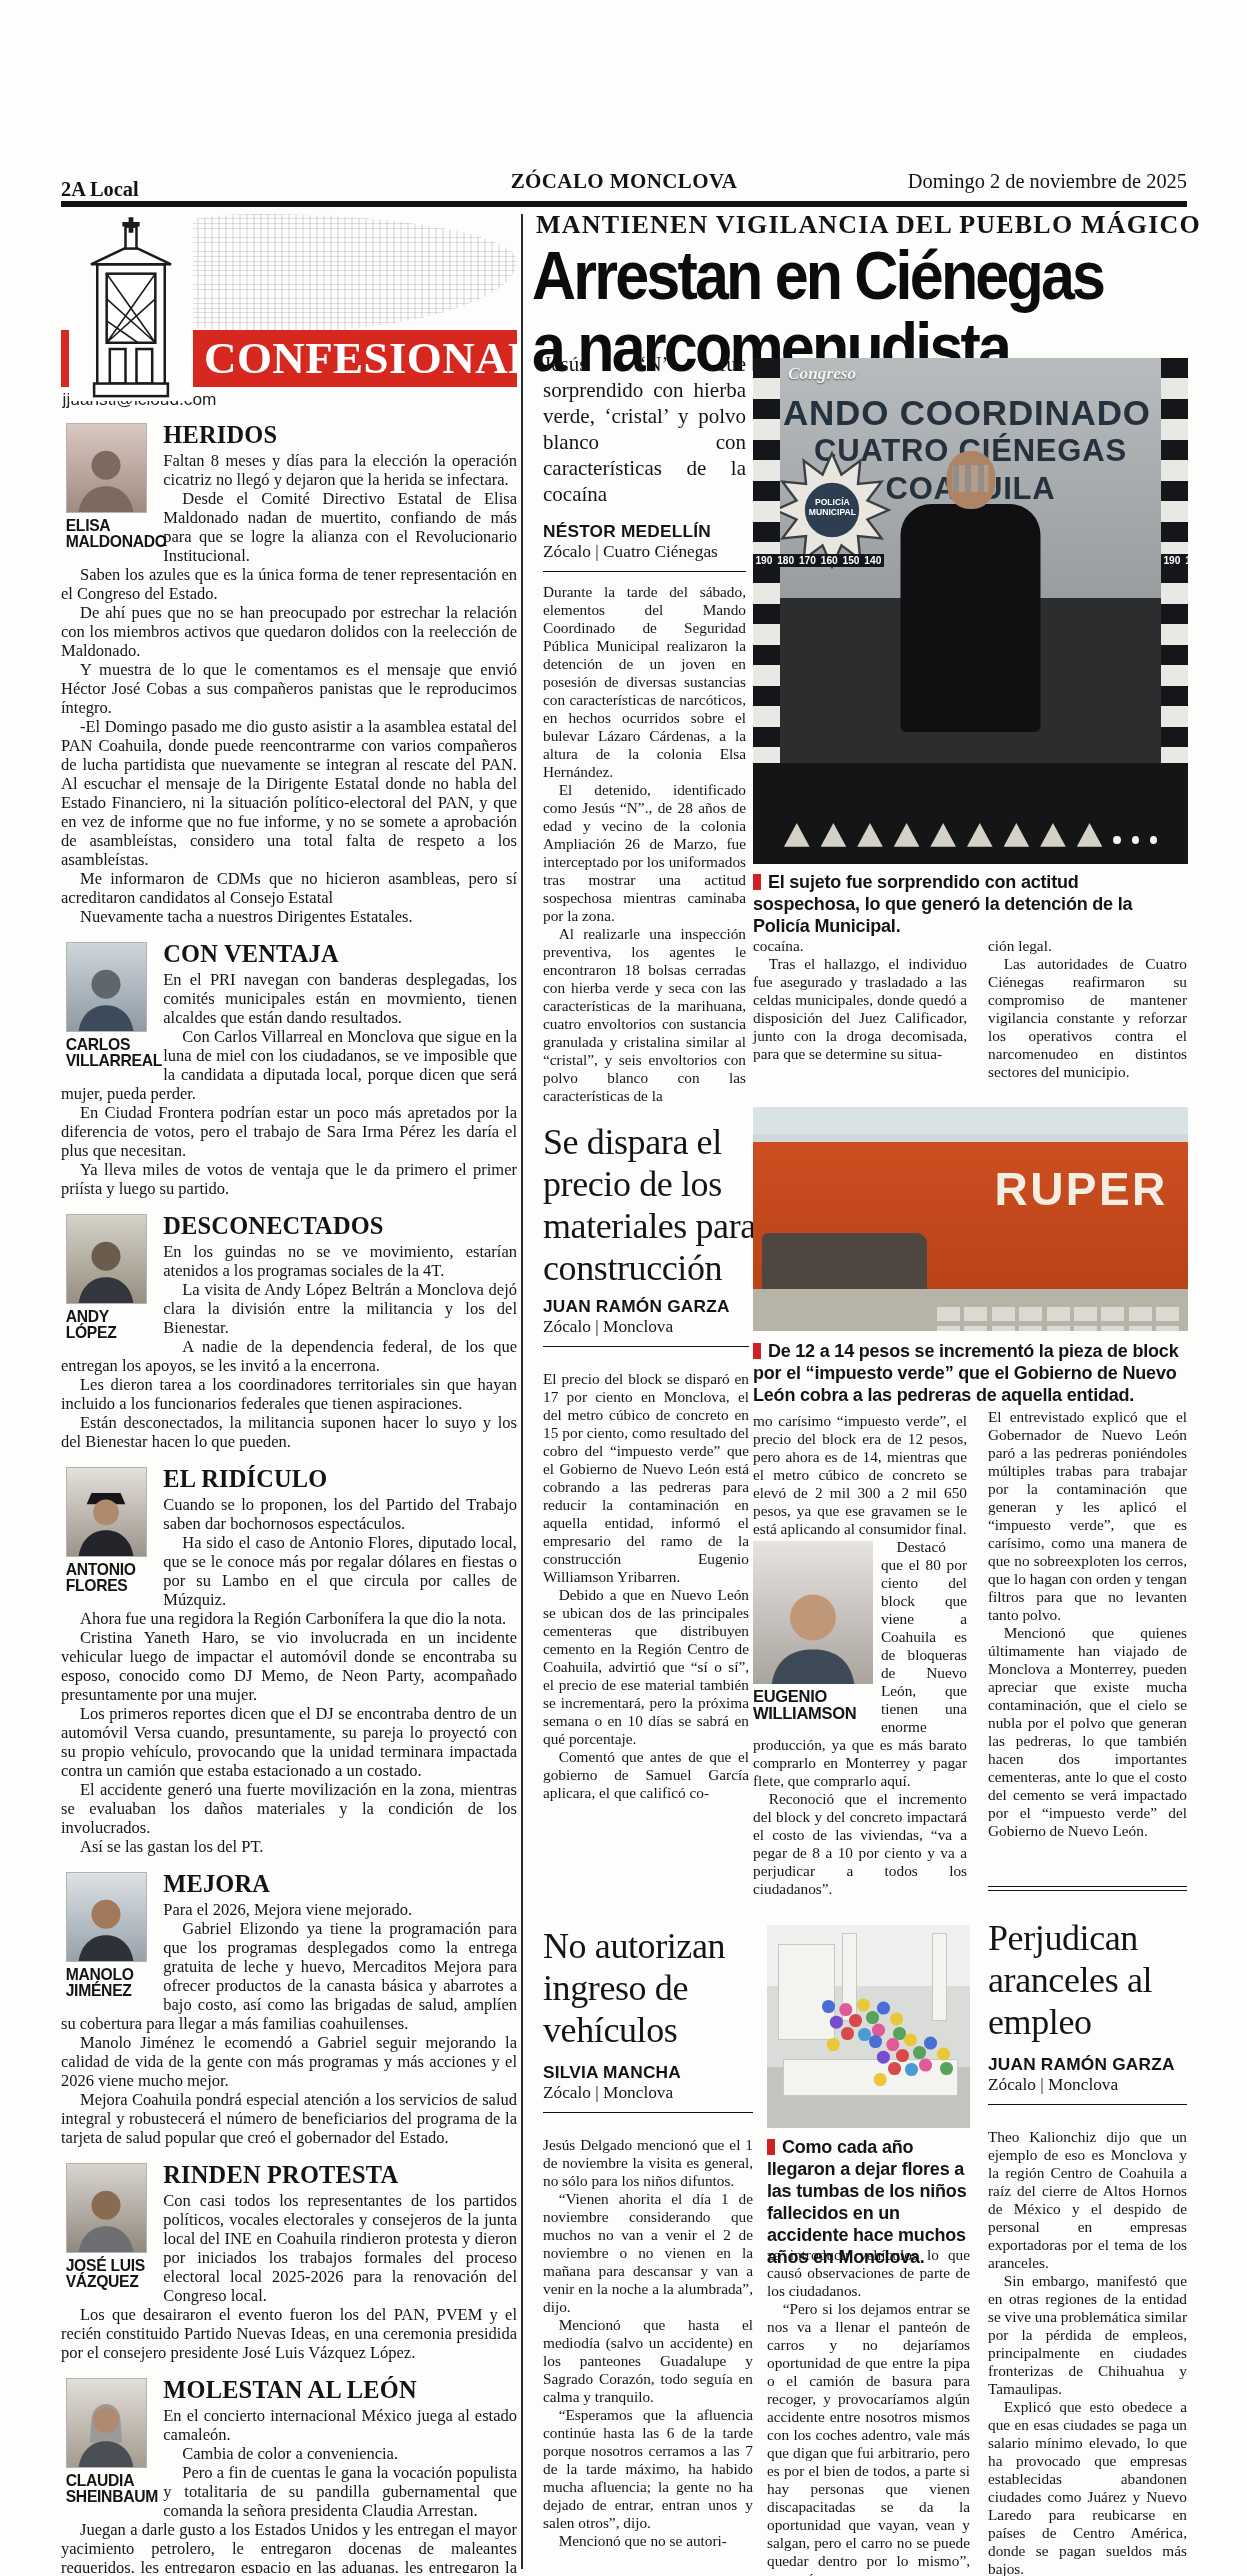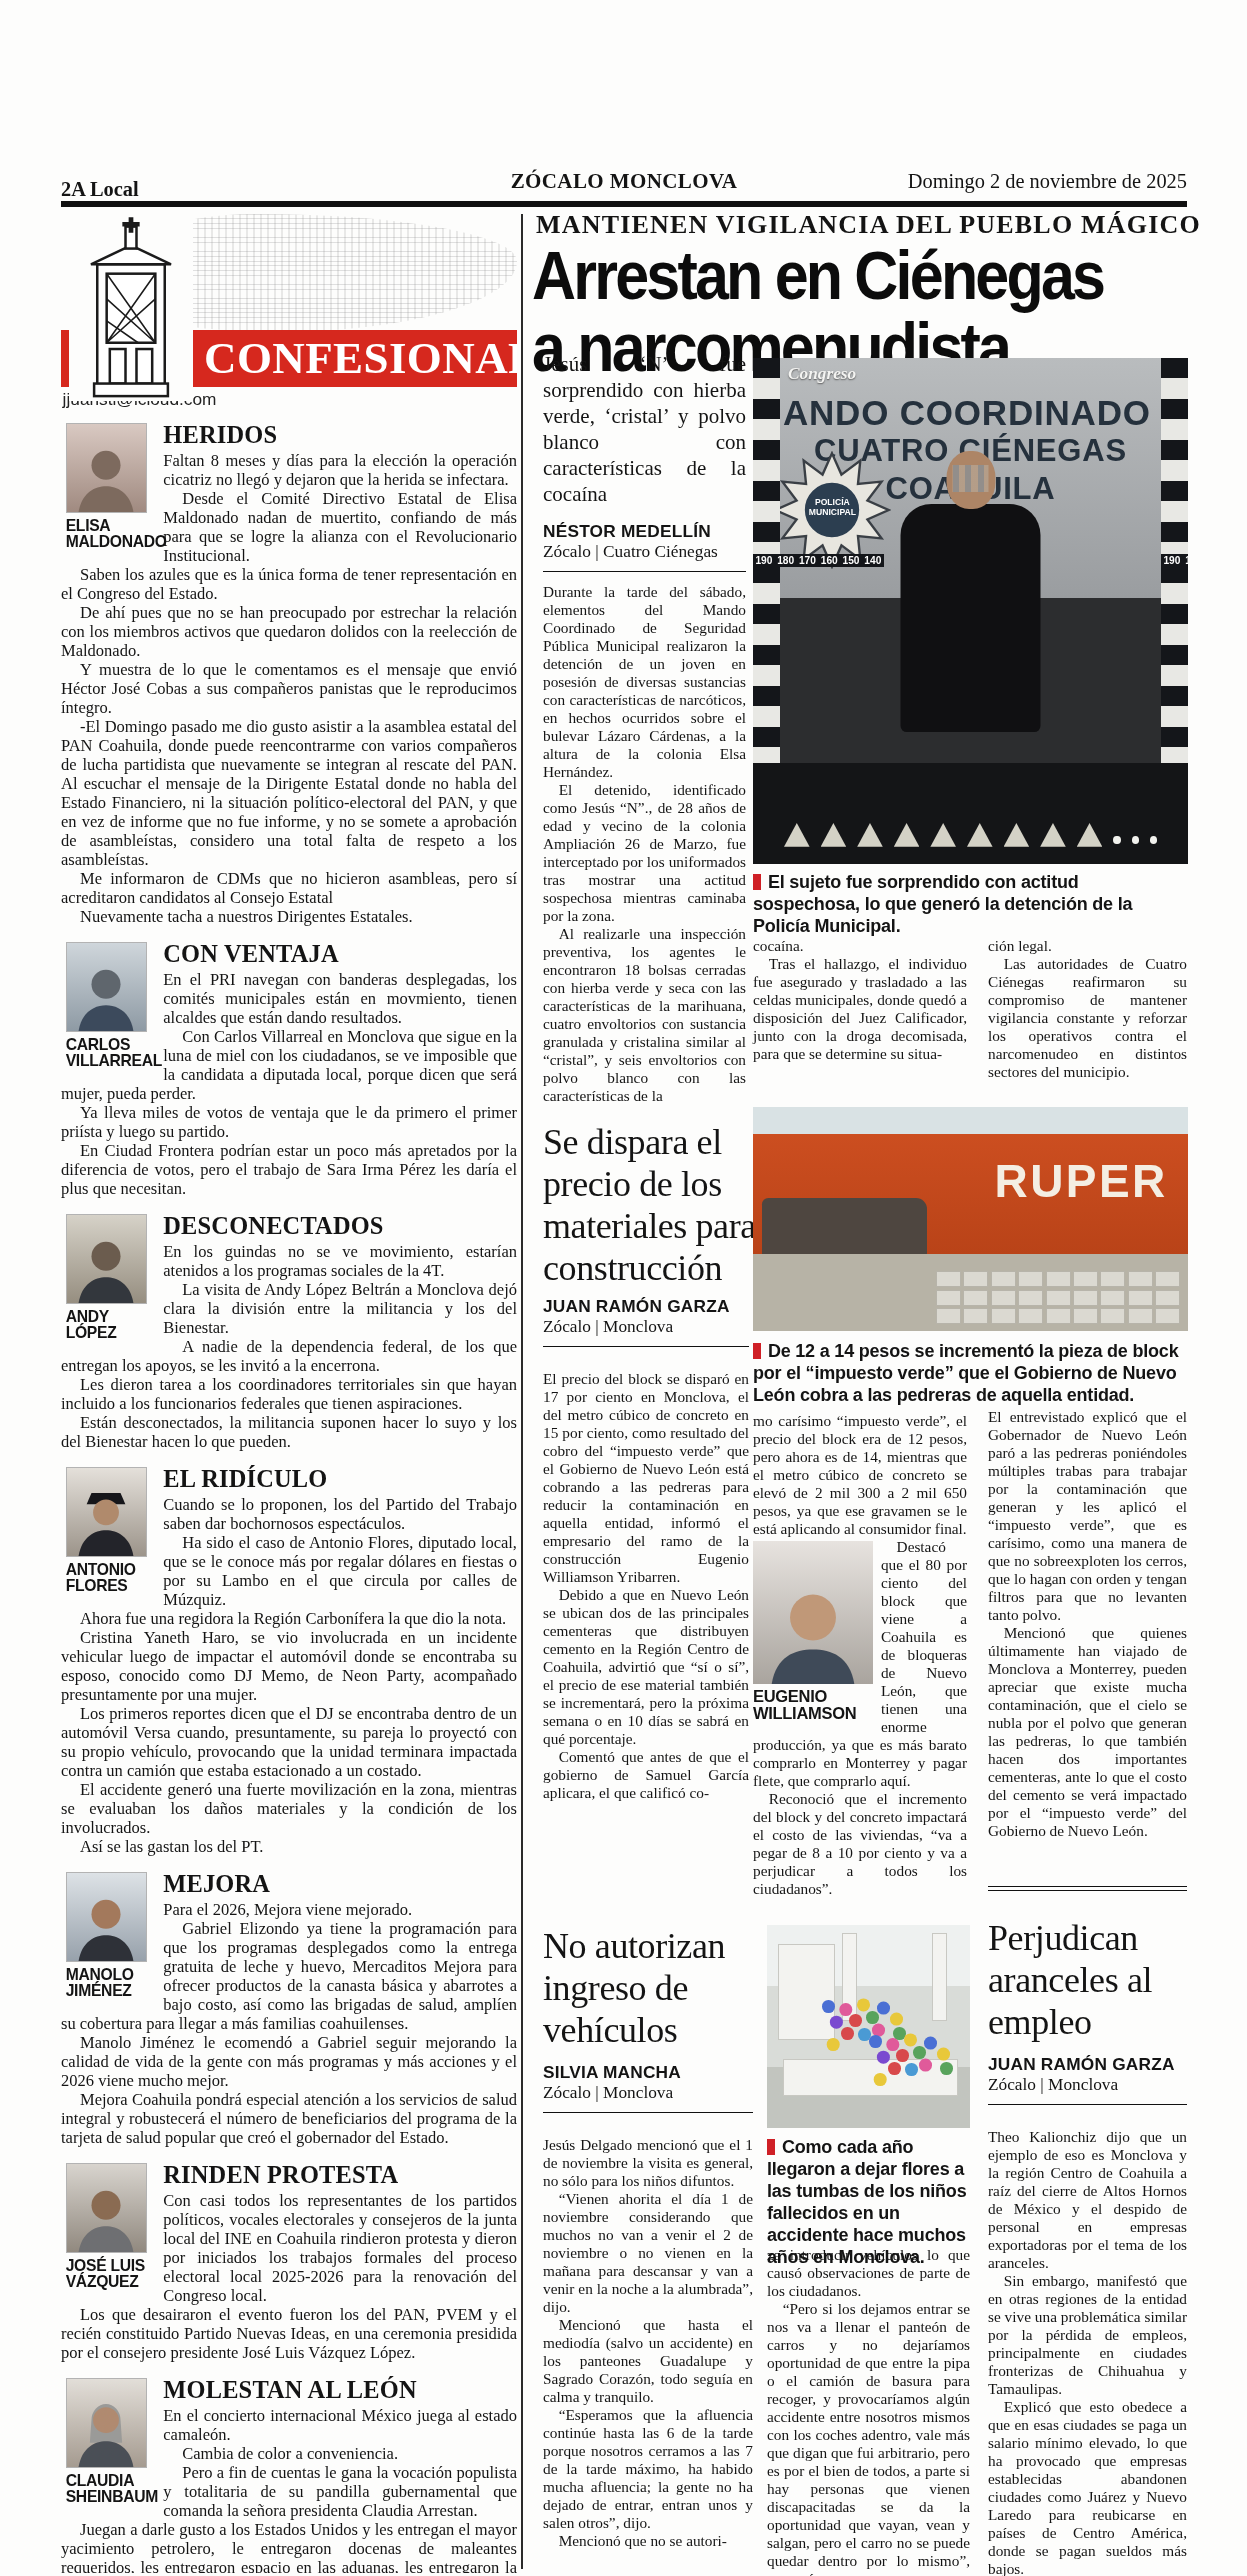--- a/index.html
+++ b/index.html
@@ -66,21 +66,21 @@
          display:flex;justify-content:space-between;align-items:center;padding:4.7px 0;box-sizing:border-box;}
   .strip span{font:bold 10.2px/11px "Liberation Sans",sans-serif;color:#fff;background:#14161a;padding:0.8px 2.4px;}
   .strip.l{left:0;} .strip.r{right:0;}
   .floor{position:absolute;left:0;right:0;bottom:0;height:101px;background:#141517;display:flex;align-items:flex-end;
          justify-content:center;gap:11px;padding:0 31px 17.3px;box-sizing:border-box;}
   .pak{width:28px;height:23.6px;background:#d4d2c6;clip-path:polygon(50% 0,100% 100%,0 100%);}
   .dot{width:7.9px;height:7.9px;border-radius:50%;background:#f2f2ee;margin-bottom:3.1px;}
   
   .c-photo{position:absolute;left:753px;top:1107px;width:435px;height:224px;overflow:hidden;background:#cfd8da;}
   .sky{height:27px;background:#d9e2e4;}
-  .store{position:relative;height:120px;background:linear-gradient(#cc4e20,#b94318);}
+  .store{position:relative;height:147px;background:linear-gradient(#cc4e20,#b94318);margin-top:8px;}
   .sign{position:absolute;right:20.4px;top:20.4px;font:bold 46px "Liberation Sans",sans-serif;color:#f4eee3;letter-spacing:2.4px;}
   .truck{position:absolute;left:9.4px;bottom:-15.7px;width:165px;height:72px;background:#4e4640;border-radius:6.3px 11px 1.6px 1.6px;}
   .wheel{position:absolute;bottom:-12.6px;width:27px;height:27px;border-radius:50%;background:#1d1d1d;}
   .groundc{position:relative;height:78px;background:#b7b3a6;}
   .blocks{position:absolute;right:7.9px;bottom:7.9px;display:grid;grid-template-columns:repeat(9,25px);gap:2.4px;}
   .blocks i{height:14px;background:#dbd9d1;border:0.8px solid #b7b4aa;}
   
   .cem{position:absolute;left:767px;top:1925px;width:203px;height:203px;overflow:hidden;
        background:linear-gradient(#eef1f0 0 30%,#d9dcd8 30% 70%,#c2c5bf 70% 100%);}
   .tomb{position:absolute;background:#f3f3f0;border:0.8px solid #c8c8c2;}
@@ -151,22 +151,22 @@
               <svg width="66" height="71" viewBox="0 0 40 44">
                 <circle cx="20" cy="15" r="9" fill="#5f666d"></circle>
                 <path d="M3 44c2-12 10-16 17-16s15 4 17 16z" fill="#3c4a5c"></path>
               </svg>
             </div>
           <div class="nm">CARLOS VILLARREAL</div>
         </div>
         <h3>CON VENTAJA</h3>
         <p>En el PRI navegan con banderas desplegadas, los comités municipales están en movmiento, tienen alcaldes que están dando resultados.</p>
         <p class="ind">Con Carlos Villarreal en Monclova que sigue en la luna de miel con los ciudadanos, se ve imposible que la candidata a diputada local, porque dicen que será mujer, pueda perder.</p>
+        <p class="ind">En Ciudad Frontera podrían estar un poco más apretados por la diferencia de votos, pero el trabajo de Sara Irma Pérez les daría el plus que necesitan.</p>
         <p class="ind">Ya lleva miles de votos de ventaja que le da primero el primer priísta y luego su partido.</p>
-        <p class="ind">En Ciudad Frontera podrían estar un poco más apretados por la diferencia de votos, pero el trabajo de Sara Irma Pérez les daría el plus que necesitan.</p>
       </div>
 
       <div class="sec">
         <div class="photo">
           <div class="img t3">
               <svg width="66" height="71" viewBox="0 0 40 44">
                 <circle cx="20" cy="15" r="9" fill="#6b5c4e"></circle>
                 <path d="M3 44c2-12 10-16 17-16s15 4 17 16z" fill="#33373d"></path>
               </svg>
             </div>

